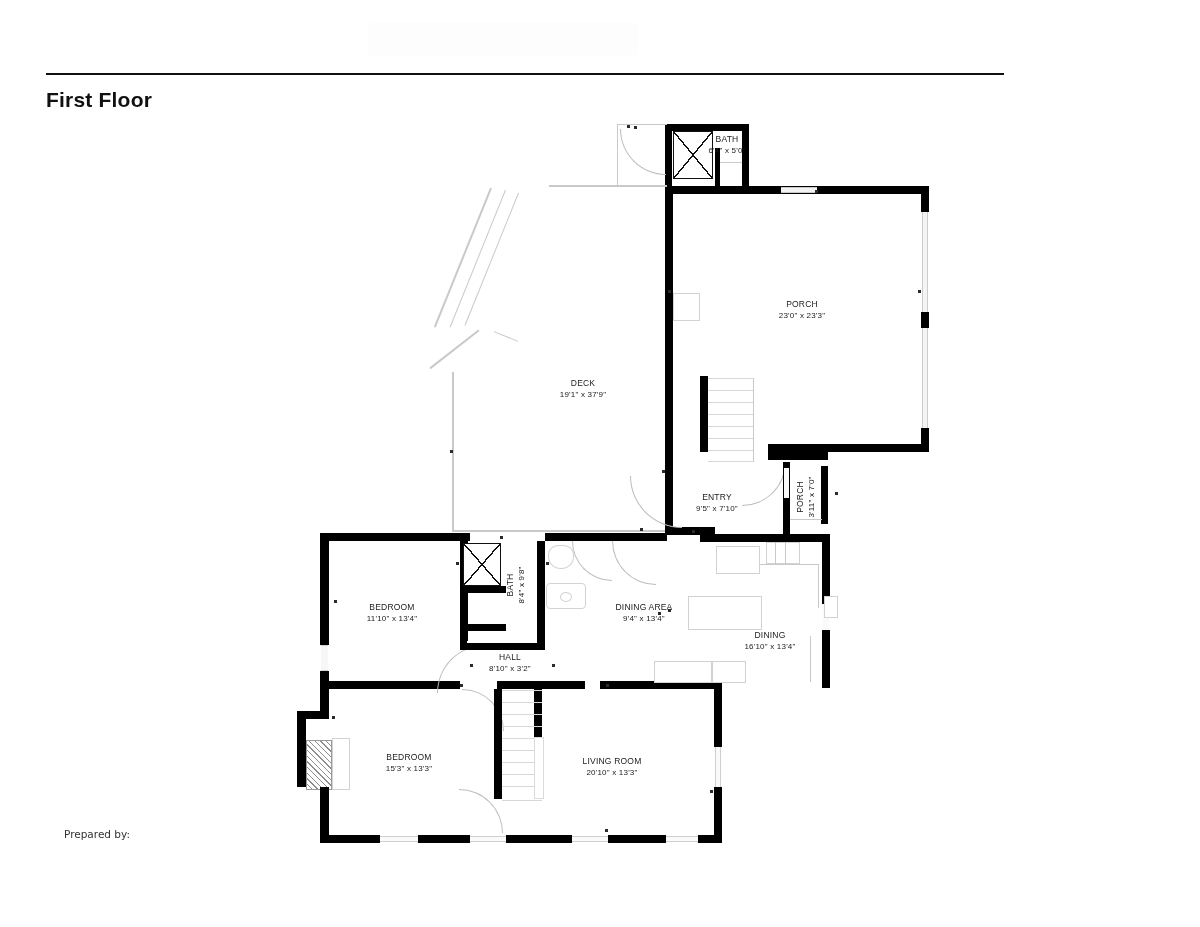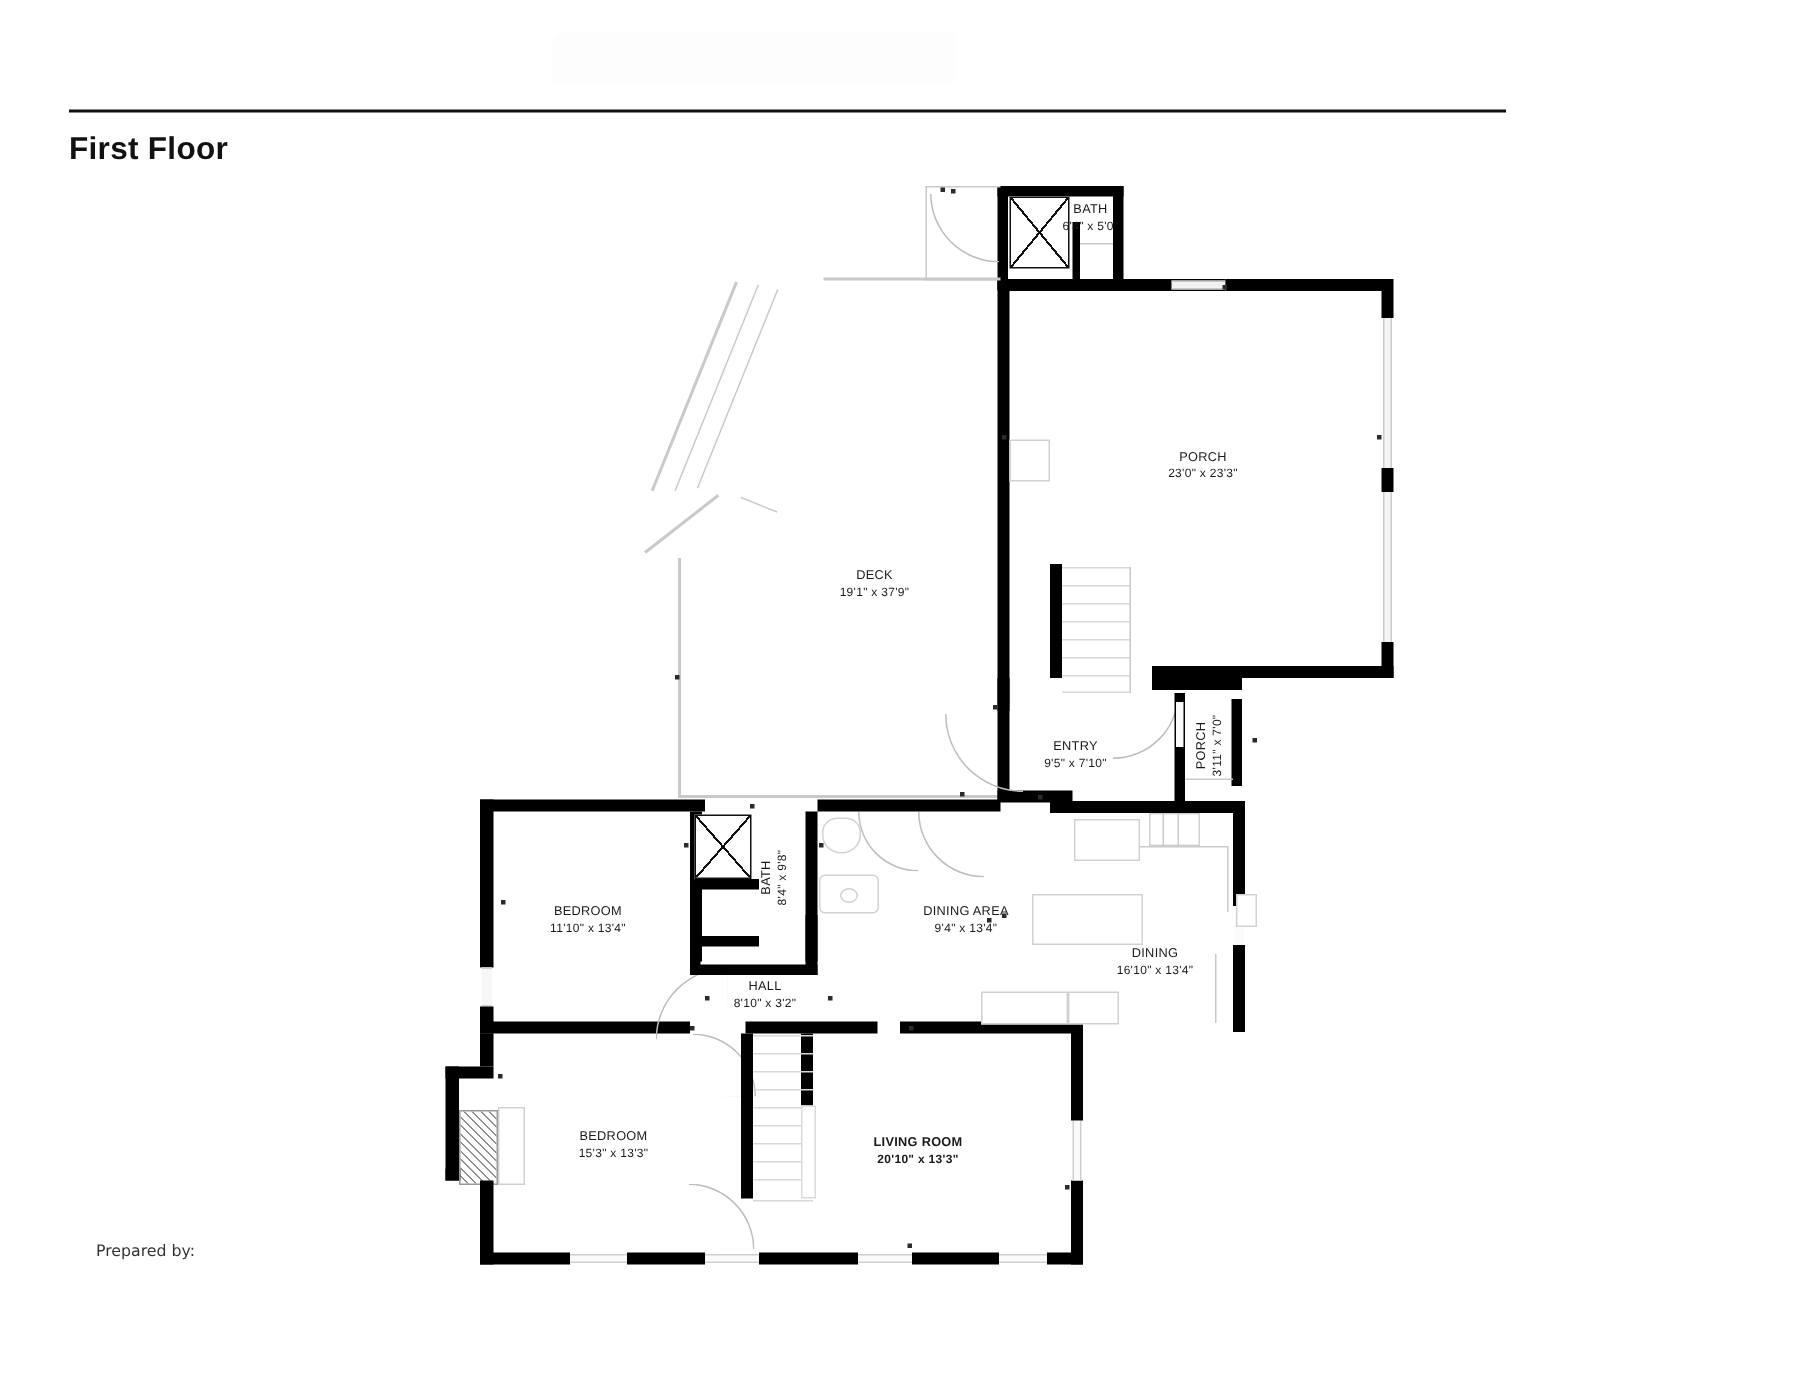--- a/index.html
+++ b/index.html
@@ -386,21 +386,21 @@
       <div class="tread" style="top:48px;"></div>
       <div class="tread" style="top:60px;"></div>
       <div class="tread" style="top:72px;"></div>
       <div class="tread" style="top:84px;"></div>
       <div class="tread" style="top:96px;"></div>
       <div class="tread" style="top:110px;"></div>
     </div>
     <div class="thinline" style="left:534px; top:737px; width:10px; height:62px; border:1px solid #dadada; background:#fff;"></div>
     <div class="door-arc" style="left:459px; top:789px; width:44px; height:44px; border-width:1px 1px 0 0; border-radius:0 100% 0 0;"></div>
 
-    <div class="label flat" style="left:612px; top:767px;font-weight:bold;">
+    <div class="label flat" style="left:612px; top:767px;">
       <span>LIVING ROOM</span><br>
       <span class="dim">20'10" x 13'3"</span>
     </div>
 
     <div class="marker" style="left:627px; top:125px;"></div>
     <div class="marker" style="left:662px; top:470px;"></div>
     <div class="marker" style="left:692px; top:530px;"></div>
     <div class="marker" style="left:500px; top:536px;"></div>
   </div>
 

